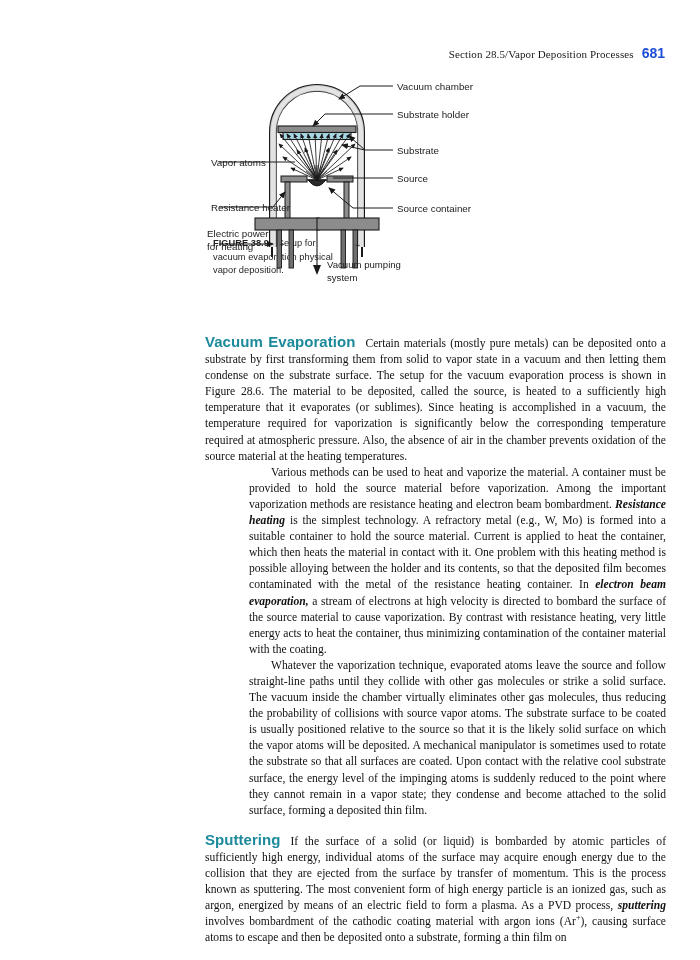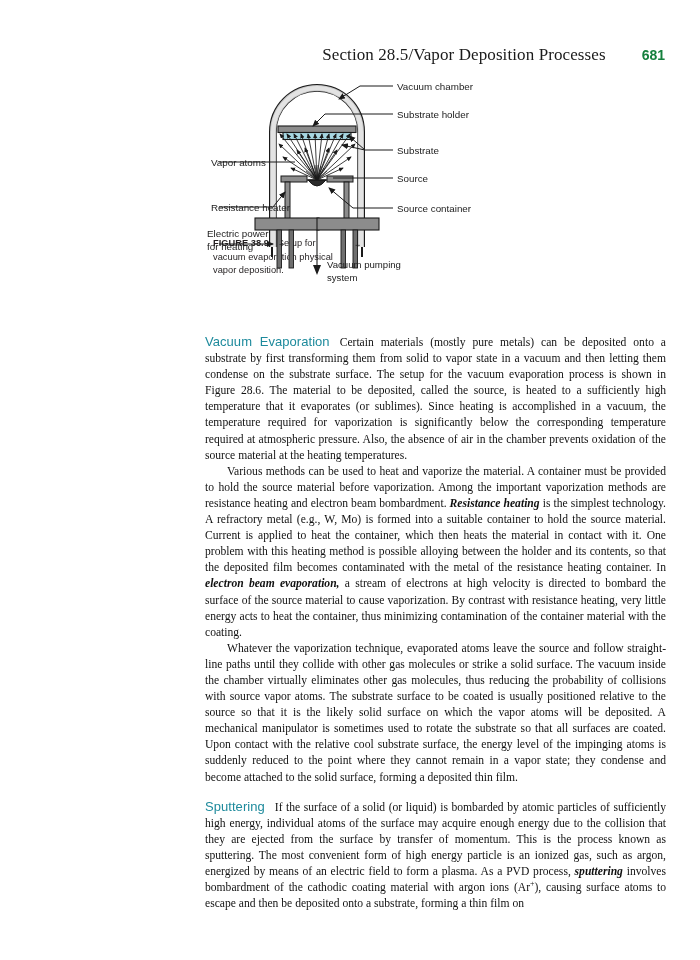--- a/index.html
+++ b/index.html
@@ -21,30 +21,30 @@
     position: absolute;
     top: 45px;
     left: 205px;
     width: 460px;
     display: flex;
     justify-content: flex-end;
     align-items: baseline;
     font-family: "Liberation Serif", serif;
   }
   .header-section {
-    font-size: 17px;
+    font-size: 11px;
     letter-spacing: 0.1px;
     color: #1a1a1a;
   }
   .header-pageno {
     font-size: 14px;
     font-weight: bold;
     font-family: "Liberation Sans", sans-serif;
-    margin-left: 36px;
-    color: #15803d;
+    margin-left: 8px;
+    color: #1d4ed8;
   }
 
   
   .figure-wrap {
     position: absolute;
     top: 72px;
     left: 205px;
     width: 460px;
     height: 240px;
   }
@@ -84,26 +84,26 @@
   p.para {
     margin: 0;
     font-family: "Liberation Serif", serif;
     font-size: 11.6px;
     line-height: 16.1px;
     text-align: justify;
     text-justify: inter-word;
     color: #111;
     hyphens: manual;
   }
-  p.para + p.para { text-indent: 22px; }
+  p.para + p.para { text-indent: 22px; margin-left: 44px; }
   p.para.noindent { text-indent: 0; }
   .run-head {
     font-family: "Liberation Sans", sans-serif;
-    font-weight: normal;
-    font-size: 13px;
+    font-weight: bold;
+    font-size: 15px;
     color: #1d8a9c;
     letter-spacing: 0.05px;
   }
   .run-head-gap { display: inline-block; width: 10px; }
   .bi { font-weight: bold; font-style: italic; }
   .sec-gap { height: 13px; }
   sup { font-size: 0.68em; vertical-align: super; line-height: 0; }
 </style>
 </head>
 <body>

